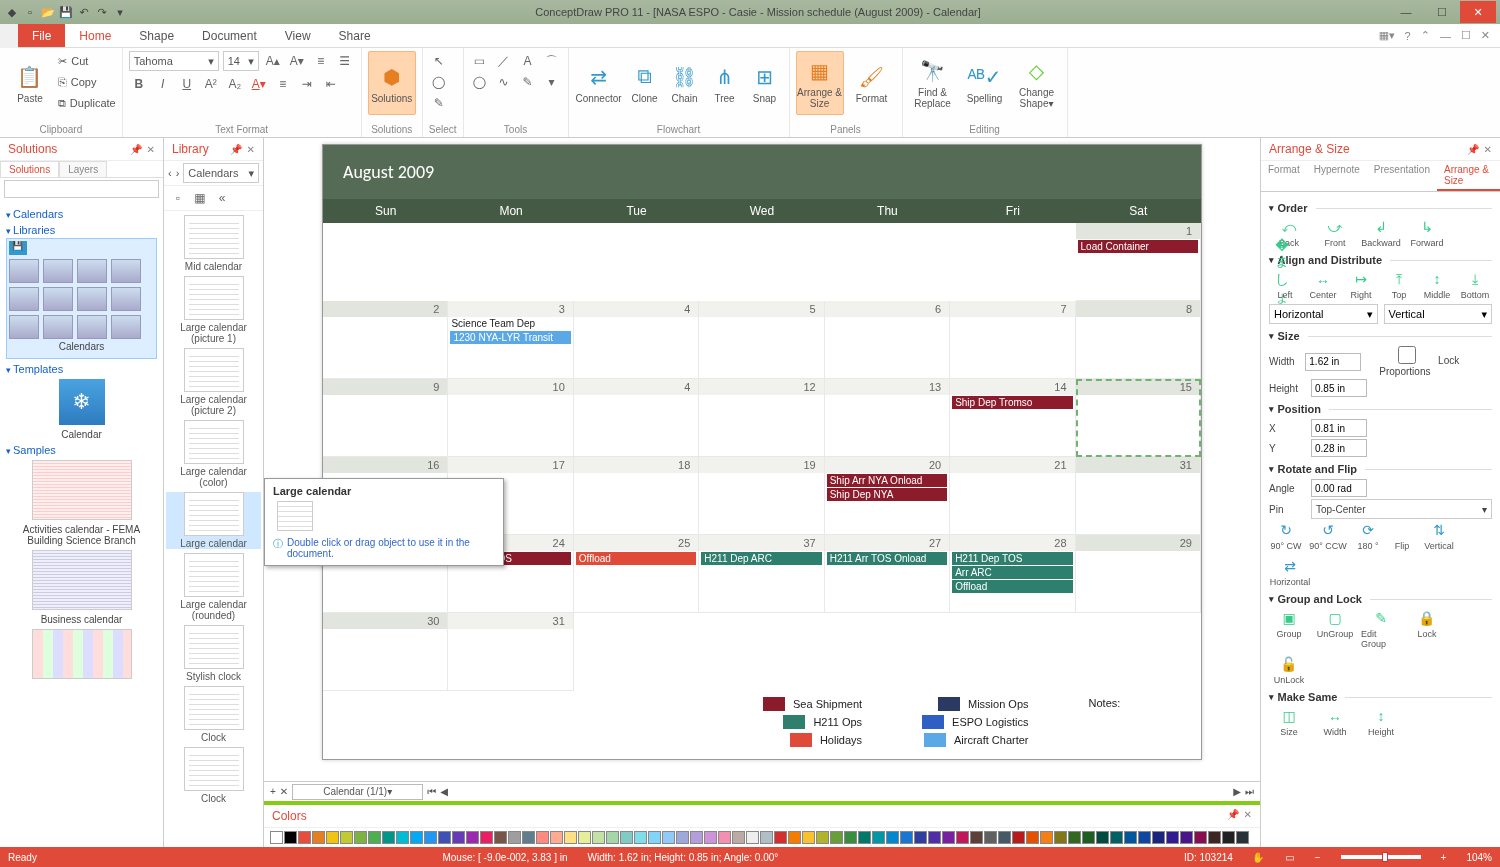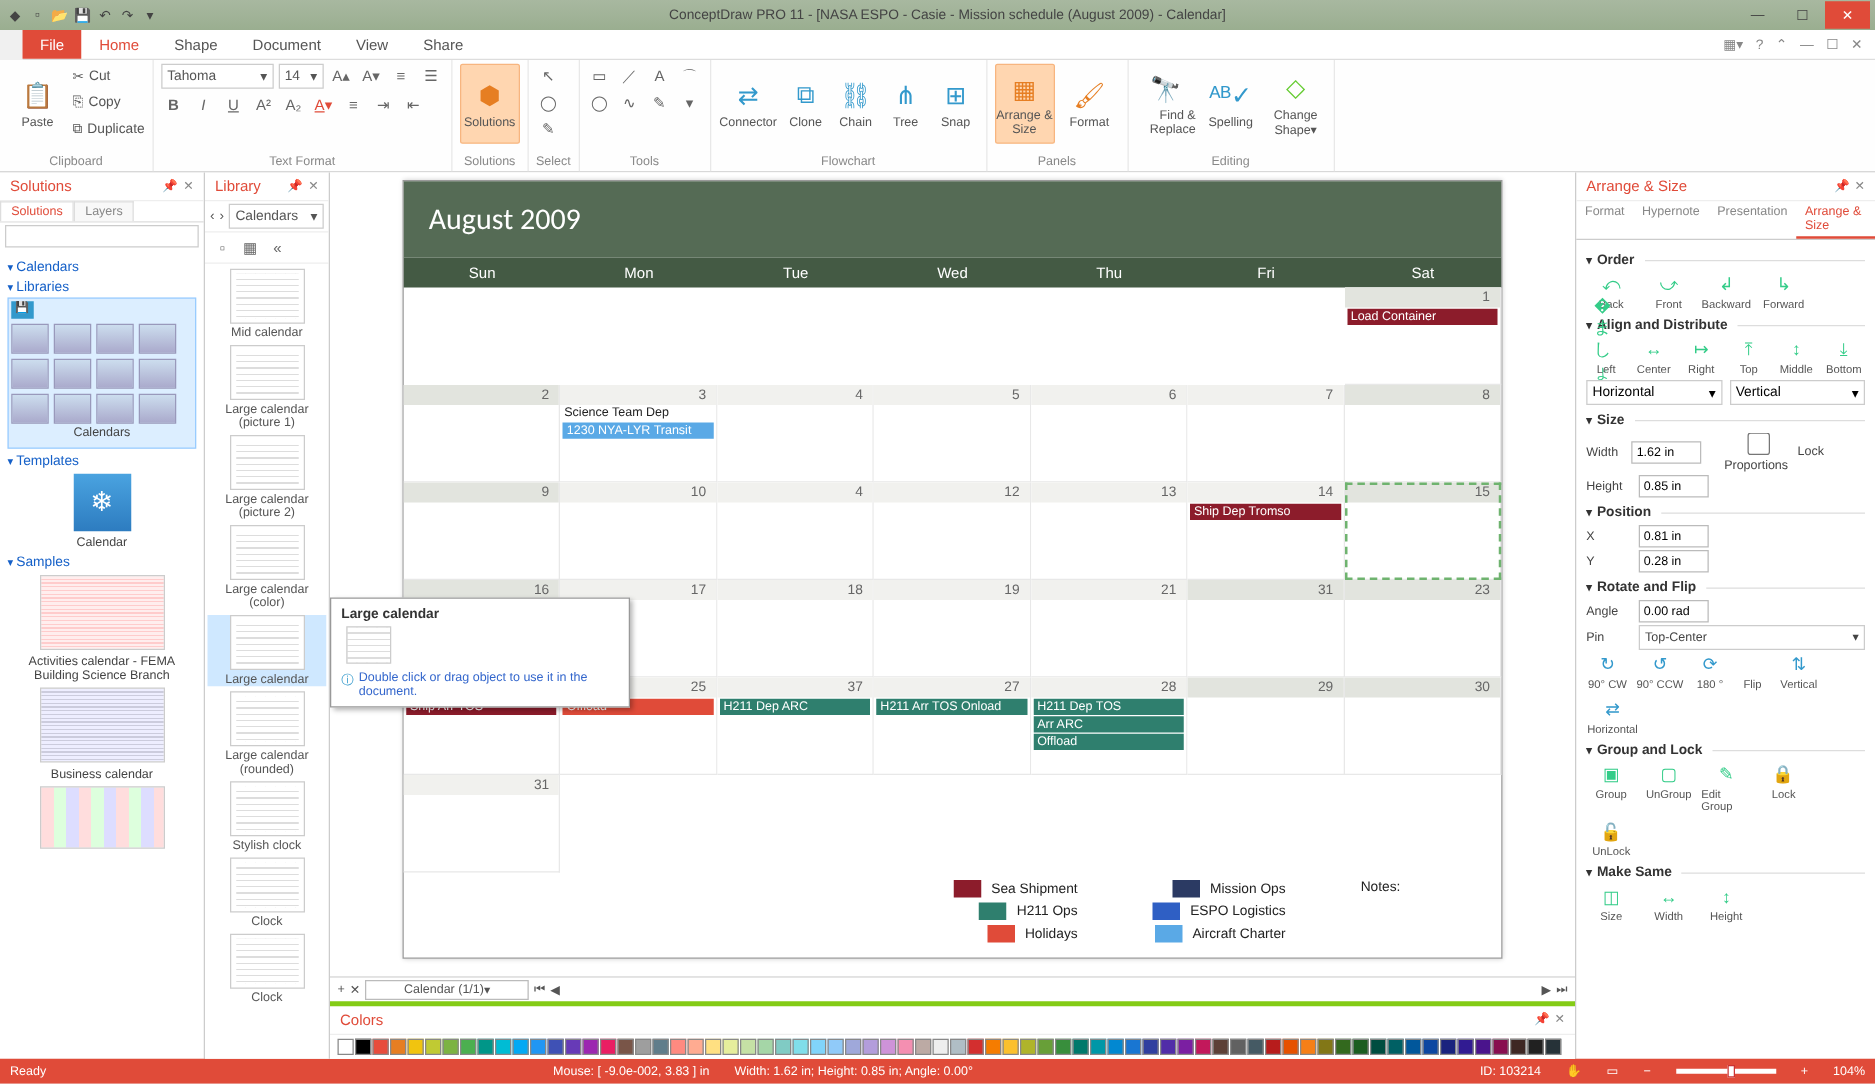--- a/index.html
+++ b/index.html
@@ -42,21 +42,21 @@
 .thumb-grid .t { width:30px; height:24px; background:linear-gradient(#cde,#aac); border:1px solid #99b; }
 .thumb-cap { text-align:center; font-size:10px; color:#444; margin-bottom:4px;}
 .lib-body { flex:1; overflow:auto; padding:4px 2px; }
 .lib-item { text-align:center; font-size:10px; color:#555; margin-bottom:4px;}
 .lib-item .img { width:60px; height:44px; margin:0 auto 2px auto; background:#fff; border:1px solid #ccc; display:flex; align-items:center; justify-content:center; }
 .lib-item.sel { background:#cfe8ff; }
 .lib-nav { display:flex; align-items:center; gap:4px; padding:2px 4px; border-bottom:1px solid #eee; font-size:11px; color:#555;}
 .canvas-area { flex:1; display:flex; flex-direction:column; background:#fff; position:relative; }
 .canvas-scroll { flex:1; background:#fff; display:flex; align-items:flex-start; justify-content:center; overflow:hidden; padding:6px; position:relative;}
 .page { width:880px; background:#fff; border:1px solid #999; box-shadow:0 0 4px rgba(0,0,0,.2);}
-.cal-title { background:#556b55; color:#fff; padding:16px 20px; font-size:24px; font-family:Calibri,Tahoma,sans-serif;}
+.cal-title { background:#556b55; color:#fff; padding:16px 20px; font-size:18px; font-family:Calibri,Tahoma,sans-serif;}
 .cal-days { display:grid; grid-template-columns:repeat(7,1fr); background:#445a44; color:#fff; }
 .cal-days div { padding:5px 0; text-align:center; font-size:12px; }
 .cal-grid { display:grid; grid-template-columns:repeat(7,1fr); }
 .cell { border-right:1px solid #e8e8e8; border-bottom:1px solid #e8e8e8; min-height:78px; position:relative; background:#fff;}
 .datebar { background:#f1f1ee; color:#666; font-size:11px; text-align:right; padding:2px 8px; }
 .cell.sun .datebar, .cell.sat .datebar { background:#e2e4de; }
 .evt { font-size:10px; color:#fff; padding:1px 3px; margin:1px 2px; }
 .evt.maroon { background:#8c1c2b; }
 .evt.blue   { background:#5aa9e6; color:#fff;}
 .evt.red    { background:#e04b39; }
@@ -277,21 +277,21 @@
           <span>Format</span>
         </div>
     </div>
     <div class="label">Panels</div>
   </div>
 
   <div class="rgroup">
     <div class="body">
       <div class="bigbtn">
           <div class="ico">🔭</div>
-          <span style="text-align:right">Find &amp; Replace</span>
+          <span style="text-align:center">Find &amp; Replace</span>
         </div>
       <div class="bigbtn">
           <div class="ico" style="color:#39c">ᴬᴮ✓</div>
           <span>Spelling</span>
         </div>
       <div class="bigbtn">
           <div class="ico" style="color:#6c3">◇</div>
           <span style="text-align:center">Change Shape▾</span>
         </div>
     </div>
@@ -503,20 +503,25 @@
               <div class="datebar">16</div>
             </div>
             <div class="cell">
               <div class="datebar">17</div>
             </div>
             <div class="cell">
               <div class="datebar">18</div>
             </div>
             <div class="cell">
               <div class="datebar">19</div>
+            </div>
+            <div class="cell">
+              <div class="datebar">20</div>
+              <div class="evt maroon">Ship Arr NYA Onload</div>
+              <div class="evt maroon">Ship Dep NYA</div>
             </div>
             <div class="cell">
               <div class="datebar">21</div>
             </div>
             <div class="cell sat">
               <div class="datebar">31</div>
             </div>
             <div class="cell sun">
               <div class="datebar">23</div>
             </div>

